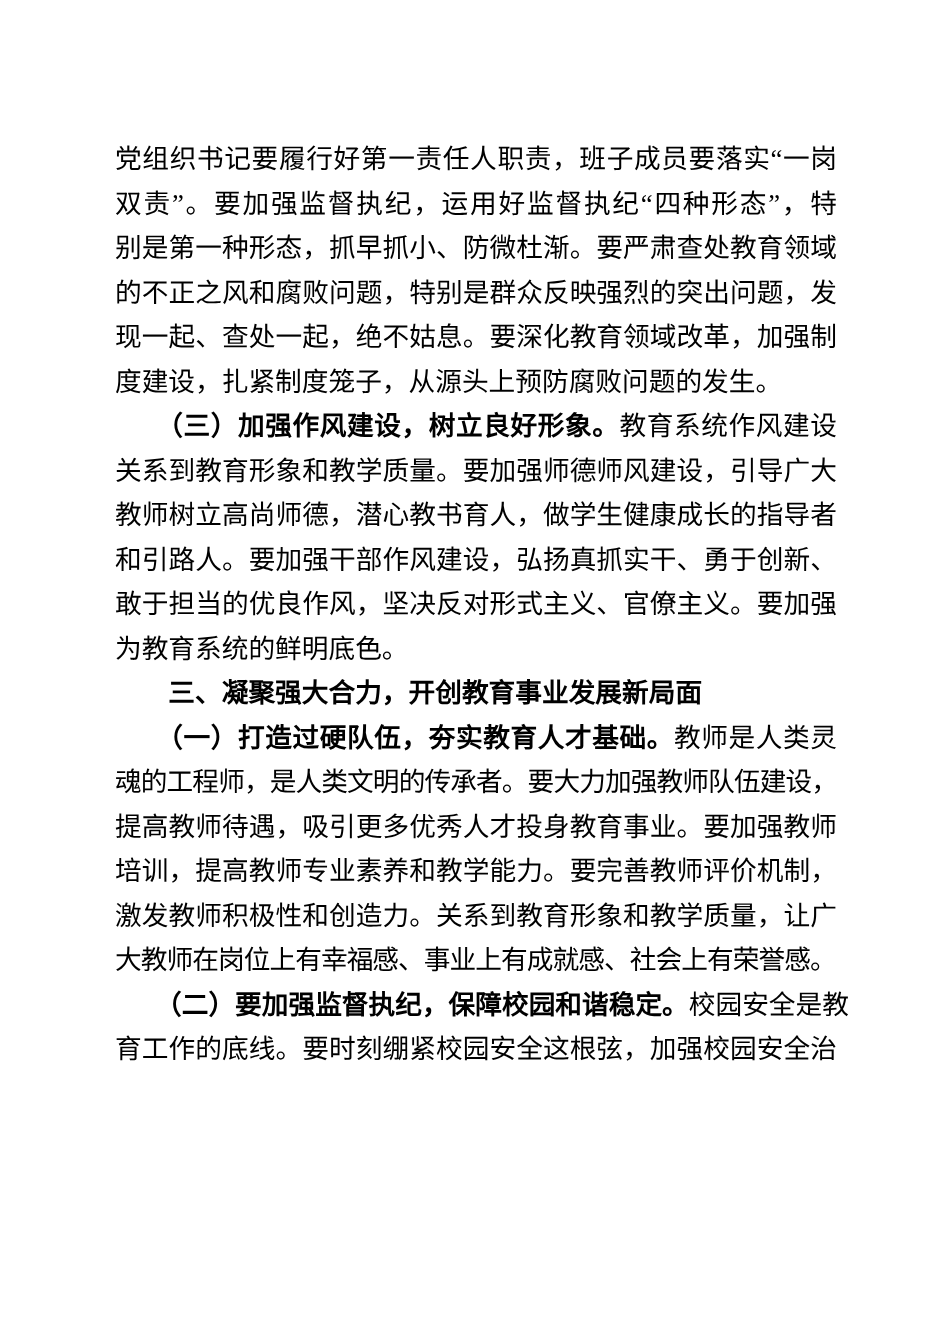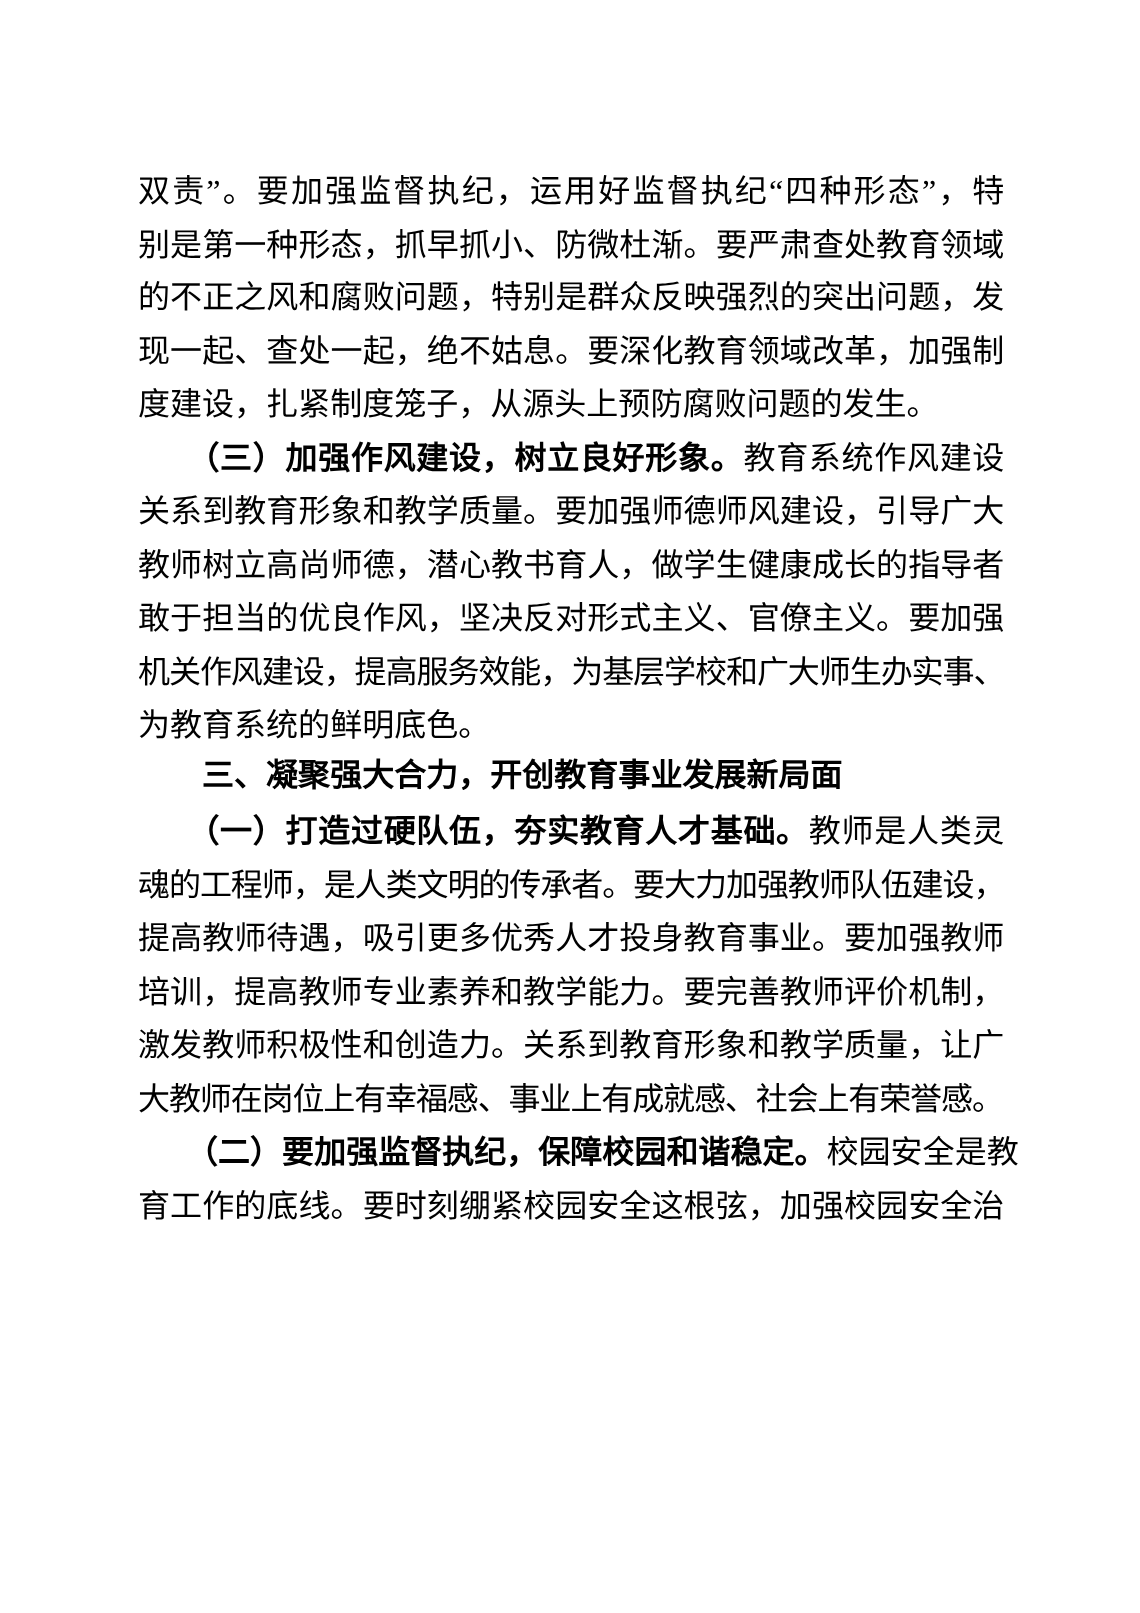--- a/index.html
+++ b/index.html
@@ -33,43 +33,44 @@
     -moz-text-align-last: justify;
   }
   .line.end {
     text-align-last: left;
     -moz-text-align-last: left;
   }
   .line.fit {
     letter-spacing: -0.95px;
   }
   .line.heading {
-    font-family: Liberation Mono, monospace;
+    font-family: Liberation Sans, sans-serif;
     font-weight: 700;
     text-align-last: left;
     -moz-text-align-last: left;
   }
   .seg { font-weight: 400; }
   .seg.bold { font-weight: 700; margin-top: 36px; }
 </style>
 </head>
 <body>
 
 <div class="page">
   <div class="doc-body" id="doc">
+      <div class="line"><span class="seg">党组织书记要履行好第一责任人职责，班子成员要落实“一岗</span></div>
       <div class="line"><span class="seg">双责”。要加强监督执纪，运用好监督执纪“四种形态”，特</span></div>
       <div class="line"><span class="seg">别是第一种形态，抓早抓小、防微杜渐。要严肃查处教育领域</span></div>
       <div class="line"><span class="seg">的不正之风和腐败问题，特别是群众反映强烈的突出问题，发</span></div>
       <div class="line"><span class="seg">现一起、查处一起，绝不姑息。要深化教育领域改革，加强制</span></div>
       <div class="line end"><span class="seg">度建设，扎紧制度笼子，从源头上预防腐败问题的发生。</span></div>
       <div class="line"><span class="seg bold">　　（三）加强作风建设，树立良好形象。</span><span class="seg">教育系统作风建设</span></div>
       <div class="line"><span class="seg">关系到教育形象和教学质量。要加强师德师风建设，引导广大</span></div>
       <div class="line"><span class="seg">教师树立高尚师德，潜心教书育人，做学生健康成长的指导者</span></div>
+      <div class="line"><span class="seg">和引路人。要加强干部作风建设，弘扬真抓实干、勇于创新、</span></div>
       <div class="line"><span class="seg">敢于担当的优良作风，坚决反对形式主义、官僚主义。要加强</span></div>
-      <div class="line fit"><span class="seg">机关作风建设，提高服务效能，为基层学校和广大师生办实事、</span></div>
       <div class="line end"><span class="seg">为教育系统的鲜明底色。</span></div>
       <div class="line heading end"><span class="seg bold">　　三、凝聚强大合力，开创教育事业发展新局面</span></div>
       <div class="line"><span class="seg bold">　　（一）打造过硬队伍，夯实教育人才基础。</span><span class="seg">教师是人类灵</span></div>
       <div class="line fit"><span class="seg">魂的工程师，是人类文明的传承者。要大力加强教师队伍建设，</span></div>
       <div class="line"><span class="seg">提高教师待遇，吸引更多优秀人才投身教育事业。要加强教师</span></div>
       <div class="line"><span class="seg">培训，提高教师专业素养和教学能力。要完善教师评价机制，</span></div>
       <div class="line"><span class="seg">激发教师积极性和创造力。关系到教育形象和教学质量，让广</span></div>
       <div class="line end fit"><span class="seg">大教师在岗位上有幸福感、事业上有成就感、社会上有荣誉感。</span></div>
       <div class="line"><span class="seg bold">　　（二）要加强监督执纪，保障校园和谐稳定。</span><span class="seg">校园安全是教</span></div>
       <div class="line"><span class="seg">育工作的底线。要时刻绷紧校园安全这根弦，加强校园安全治</span></div>

